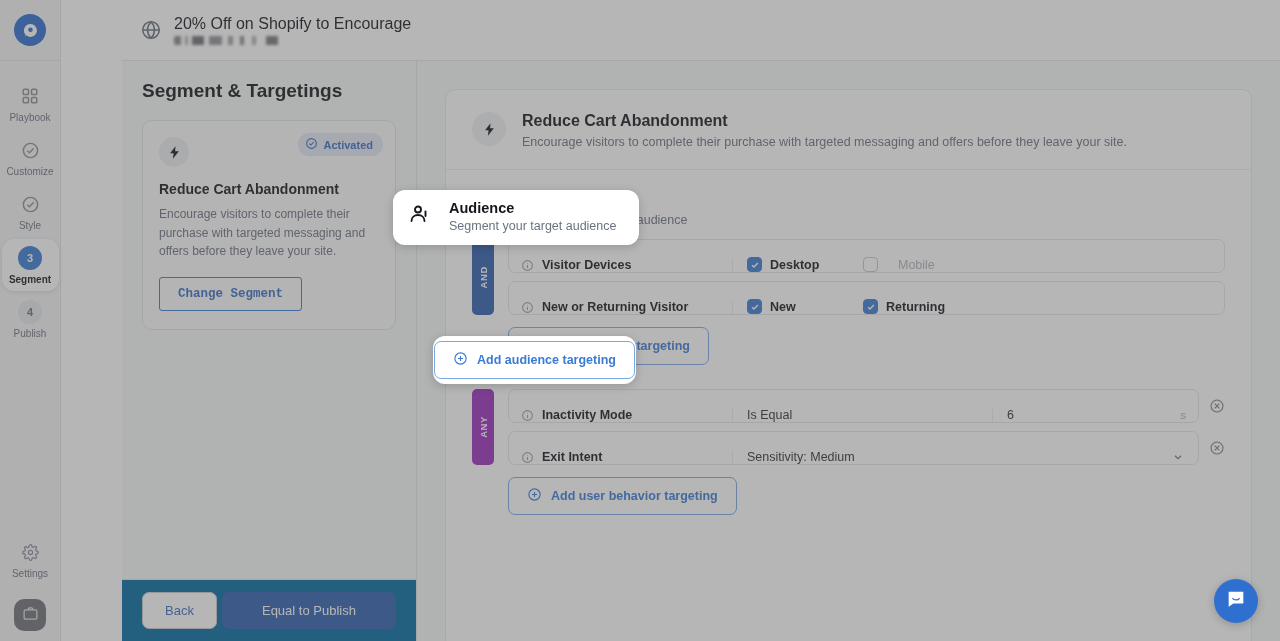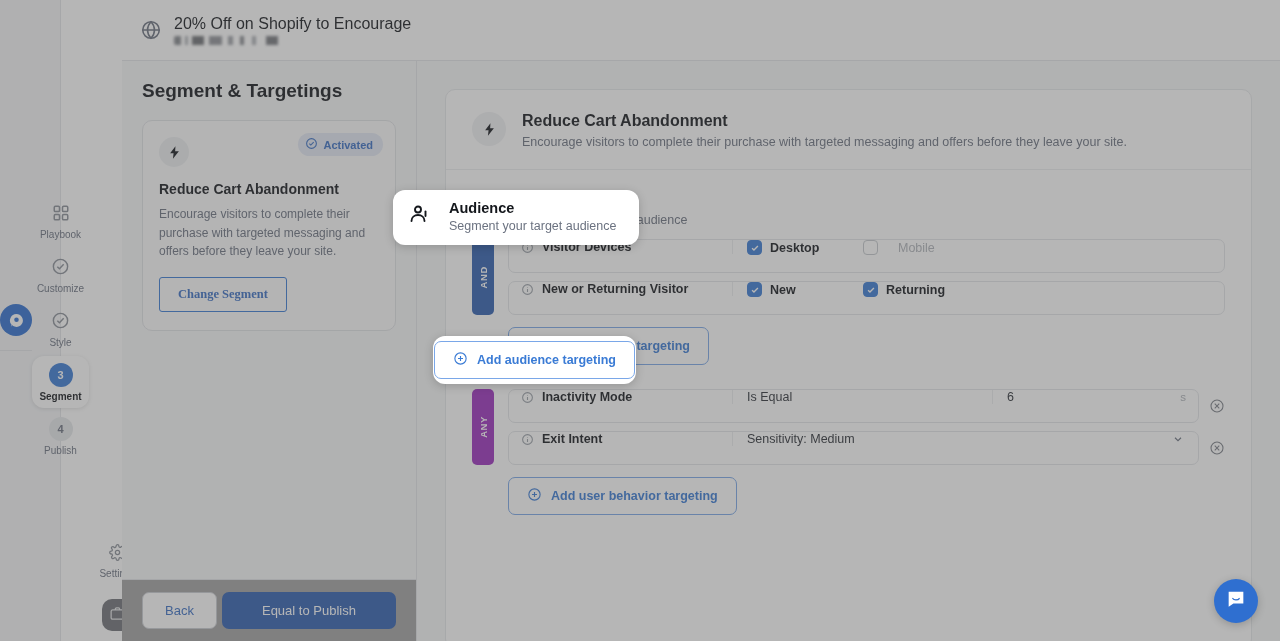--- a/index.html
+++ b/index.html
@@ -11,21 +11,21 @@
   }
   #root { position: relative; width: 1280px; height: 641px; background:#fff; }
 
   
   .app { position:absolute; inset:0; display:flex; background:#ffffff; }
 
   
   .rail {
     width: 61px; flex: 0 0 61px; background: #f4f5f7;
     border-right: 1px solid #e3e5e8;
-    display: flex; flex-direction: row; align-items: center;
+    display: flex; flex-direction: column; align-items: center;
     position: relative;
   }
   .rail-logo {
     height: 61px; width:100%;
     display:flex; align-items:center; justify-content:center;
     border-bottom: 1px solid #e3e5e8;
   }
   .logo-circle {
     width:32px; height:32px; border-radius:50%;
     background:#2f6fd0; display:flex; align-items:center; justify-content:center;
@@ -102,25 +102,25 @@
   }
   .bolt-circle {
     width:30px;height:30px;border-radius:50%;background:#eceef0;
     display:flex;align-items:center;justify-content:center; margin-bottom:14px;
   }
   .sc-title { font-size:14px; font-weight:700; color:#14171c; margin-bottom:8px; }
   .sc-desc { font-size:12px; color:#6b7280; line-height:1.55; margin-bottom:16px; }
   .change-seg {
     display:inline-block; border:1px solid #3a7bd5; color:#3a6fc4;
     background:transparent; border-radius:3px; font-size:12.5px; font-weight:600;
-    padding:9px 18px; cursor:pointer; font-family:Liberation Serif, serif;
+    padding:9px 18px; cursor:pointer; font-family:Liberation Mono, monospace;
   }
   .lp-footer {
     position:absolute; left:0; right:0; bottom:0; height:62px;
-    border-top:1px solid #e3e5e8; background:#a3a3a3;
+    border-top:1px solid #e3e5e8; background:#0369a1;
     display:flex; align-items:center; gap:5px; padding:0 20px;
   }
   .btn-back {
     border:1px solid #c9ccd1; background:#fff; color:#3a6fc4;
     border-radius:7px; font-size:13px; padding:10px 22px; cursor:pointer; font-family:inherit;
   }
   .btn-next {
     flex:1; border:none; background:#2f5fb0; color:#fff;
     border-radius:7px; font-size:13px; padding:11px 0; cursor:pointer; font-family:inherit;
   }
@@ -150,21 +150,21 @@
   }
   .conj span {
     writing-mode: vertical-rl; transform: rotate(180deg);
     font-size:9.5px; font-weight:700; color:#fff; letter-spacing:.6px;
   }
   .conj.and { background:#2f5fb0; }
   .conj.any { background:#9c2fbd; }
   .rules { flex:1; display:flex; flex-direction:column; gap:8px; }
   .rule {
     border:1px solid #e4e6e9; border-radius:7px; background:#fff;
-    height:34px; display:flex; align-items:flex-start; font-size:12.5px;
+    height:34px; display:flex; align-items:flex-end; font-size:12.5px;
   }
   .rule-label {
     width:224px; flex:0 0 224px; display:flex; align-items:center; gap:8px;
     padding-left:12px; border-right:1px solid #eceef0;
     font-weight:700; color:#14171c;
   }
   .info-i { width:13px;height:13px;color:#9aa0a8;flex:0 0 13px; }
   .rule-body { flex:1; display:flex; align-items:center; padding-left:14px; gap:4px; }
   .chk-item { display:flex; align-items:center; gap:8px; width:112px; }
   .cbox { width:15px;height:15px;border-radius:4px;border:1.5px solid #c4c8cd; background:#fff;

